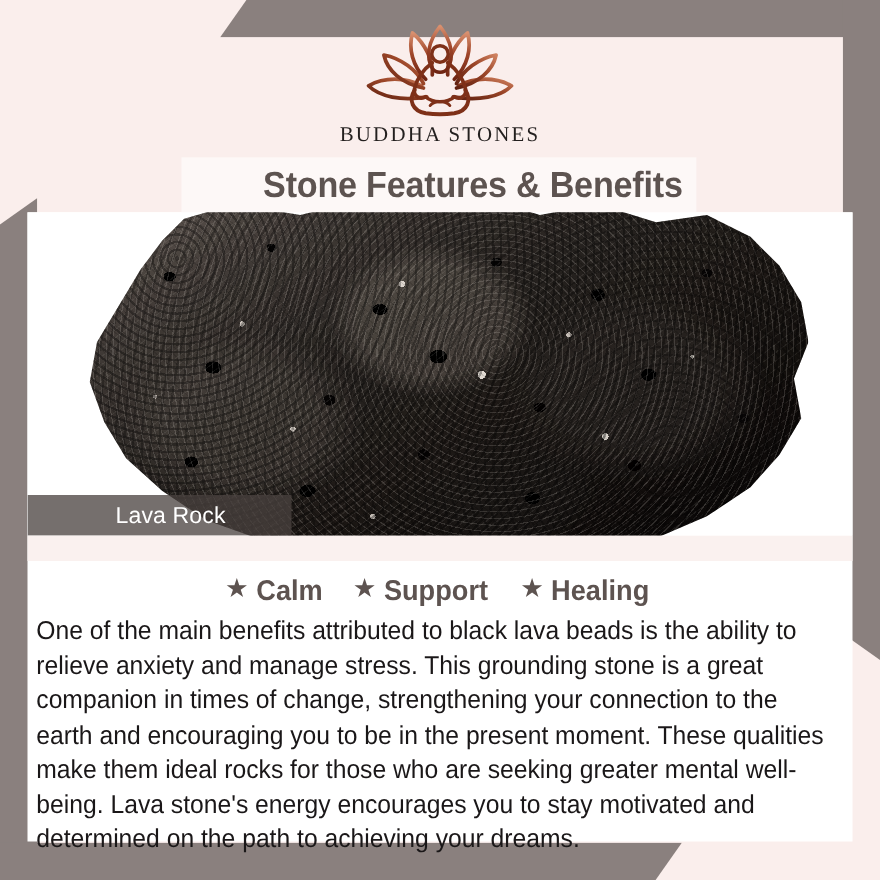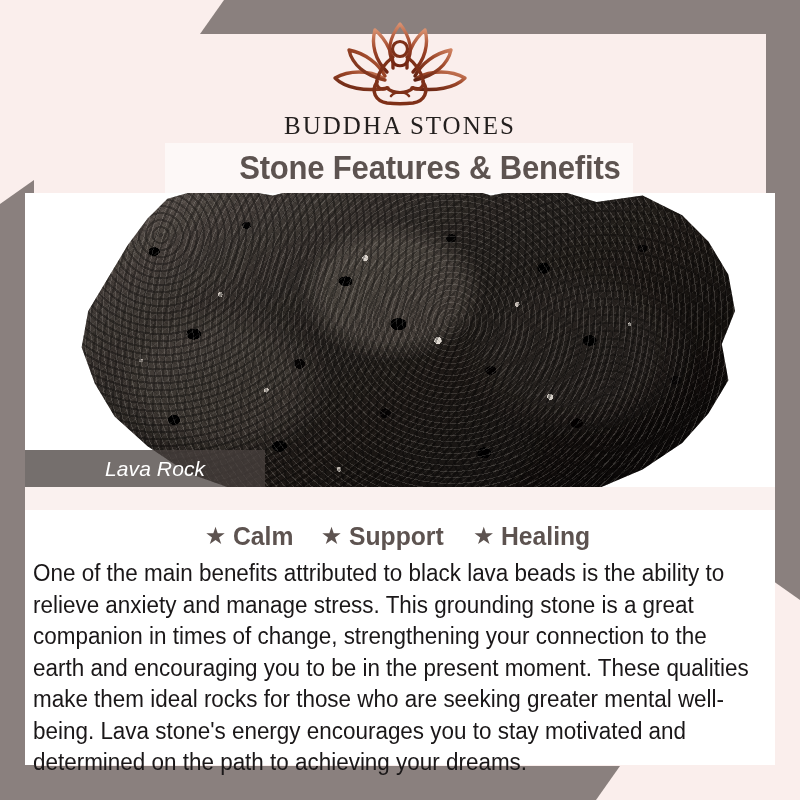--- a/index.html
+++ b/index.html
@@ -40,21 +40,21 @@
 
   
   #logo-block{
     position:absolute;top:18px;left:0;width:800px;height:125px;
     display:flex;flex-direction:column;align-items:center;justify-content:flex-start;
   }
   #logo-mark{width:150px;height:92px;display:block;}
   #brand-name{
     margin-top:2px;
     font-family:"Liberation Serif",serif;
-    font-size:25px;letter-spacing:2.0px;color:#231f1e;
+    font-size:19px;letter-spacing:2.0px;color:#231f1e;
     font-weight:400;
   }
 
   
   #title-band{
     position:absolute;left:165px;top:143px;width:468px;height:50px;
     background:#fdf8f7;
     display:flex;align-items:center;justify-content:flex-end;
   }
   #title-text{
@@ -135,21 +135,21 @@
   }
 
   
   #caption-band{
     position:absolute;left:0;top:257px;width:240px;height:37px;
     background:rgba(74,66,63,.76);
     display:flex;align-items:center;
   }
   #caption-text{
     margin-left:80px;color:#ffffff;font-size:21px;font-weight:400;
-    letter-spacing:.1px;white-space:nowrap;font-style:italic;
+    letter-spacing:.1px;white-space:nowrap;
   }
 
   
   #divider{
     position:absolute;left:25px;top:487px;width:750px;height:23px;
     background:#faf1ef;
   }
 
   
   #benefits{

